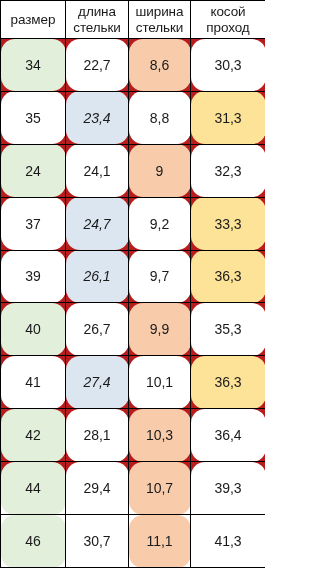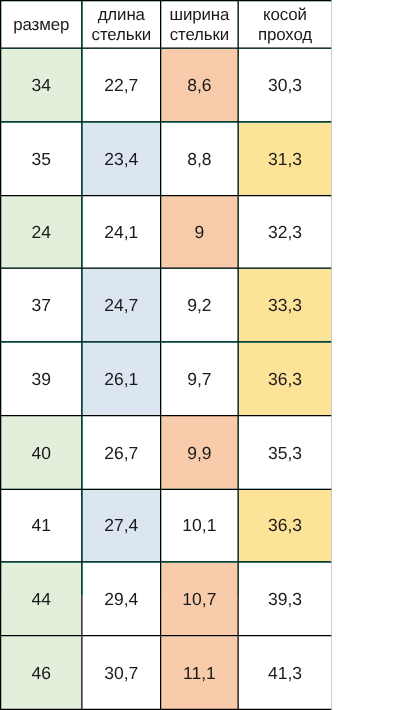--- a/index.html
+++ b/index.html
@@ -11,21 +11,21 @@
     width: 265px;
     height: 568px;
     font-family: "Liberation Sans", sans-serif;
     color: #1a1a1a;
     overflow: hidden;
   }
   .sheet {
     width: 265px;
     height: 476px;
     box-sizing: border-box;
-    background: #5eead4;
+    background: #b91c1c;
   }
   table.size-table {
     border-collapse: collapse;
     table-layout: fixed;
     width: 265px;
     height: 568px;
   }
   table.size-table col.c0 { width: 65px; }
   table.size-table col.c1 { width: 63px; }
   table.size-table col.c2 { width: 62px; }
@@ -45,27 +45,28 @@
     white-space: normal;
   }
   table.size-table thead th {
     height: 37px;
     font-size: 13.5px;
     letter-spacing: -0.1px;
   }
   table.size-table tbody td {
     height: 37.4px;
     font-size: 14px;
+    border-radius: 14px;
   }
   .hdr-line {
     display: block;
   }
   
   .fill-green  { background: #E2EFDA !important; }
-  .fill-blue   { background: #DCE6F1 !important; }
+  .fill-blue   { background: #DCE6F1 !important; font-style: italic; }
   .fill-peach  { background: #F8CCAB !important; }
   .fill-yellow { background: #FCE398 !important; }
   .fill-none   { background: #ffffff !important; }
 </style>
 </head>
 <body>
 
 <div class="sheet">
   <table class="size-table">
     <colgroup>
@@ -130,20 +131,26 @@
           <td class="fill-peach">9,9</td>
           <td class="fill-none">35,3</td>
         </tr>
         <tr>
           <td class="fill-none">41</td>
           <td class="fill-blue">27,4</td>
           <td class="fill-none">10,1</td>
           <td class="fill-yellow">36,3</td>
         </tr>
         <tr>
+          <td class="fill-green">42</td>
+          <td class="fill-none">28,1</td>
+          <td class="fill-peach">10,3</td>
+          <td class="fill-none">36,4</td>
+        </tr>
+        <tr>
           <td class="fill-green">44</td>
           <td class="fill-none">29,4</td>
           <td class="fill-peach">10,7</td>
           <td class="fill-none">39,3</td>
         </tr>
         <tr>
           <td class="fill-green">46</td>
           <td class="fill-none">30,7</td>
           <td class="fill-peach">11,1</td>
           <td class="fill-none">41,3</td>

